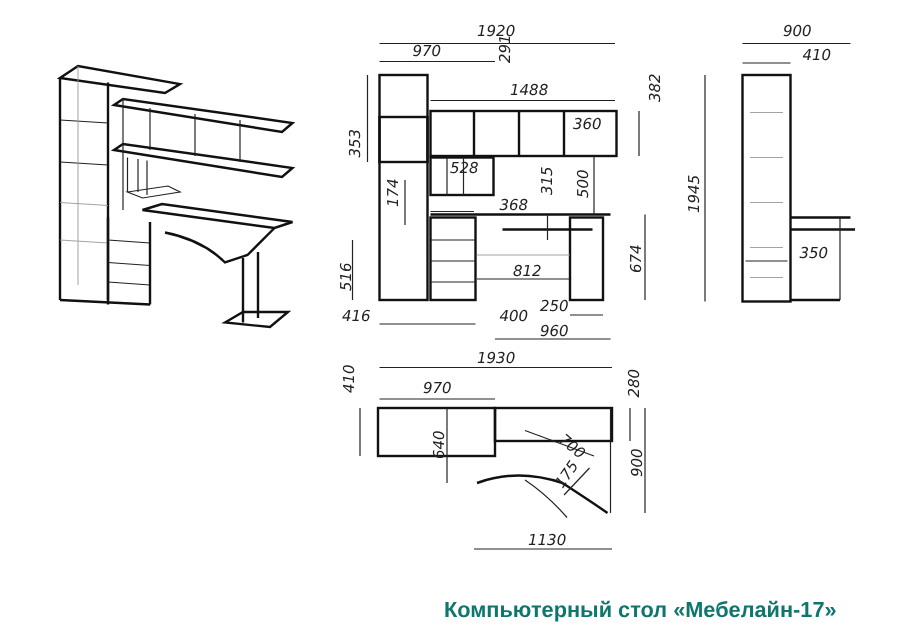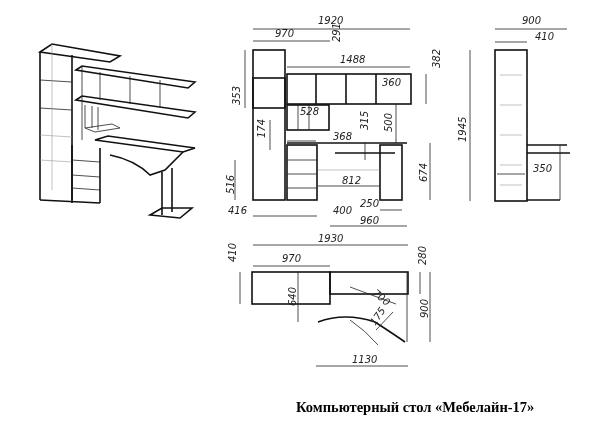--- a/index.html
+++ b/index.html
@@ -2,21 +2,21 @@
 <html><head>
 <meta charset="utf-8">
 <style>
   html,body{margin:0;padding:0;background:#fff;}
   body{width:608px;height:429px;position:relative;overflow:hidden;font-family:"DejaVu Sans",sans-serif;}
   svg{position:absolute;left:0;top:0;}
   .dim{font-family:"DejaVu Sans",sans-serif;font-size:10px;font-style:italic;fill:#222;}
   .ln{stroke:#222;stroke-width:0.8;fill:none;}
   .thick{stroke:#111;stroke-width:1.6;fill:none;}
   .thin{stroke:#999;stroke-width:0.6;fill:none;}
-  .title{position:absolute;left:296px;top:399px;font-family:Liberation Serif, serif;font-weight:bold;font-size:14.5px;color:#000000;white-space:nowrap;}
+  .title{position:absolute;left:296px;top:399px;font-family:Liberation Sans, sans-serif;font-weight:bold;font-size:14.5px;color:#0f766e;white-space:nowrap;}
 </style>
 </head>
 <body>
 
 <svg width="608" height="429" viewBox="0 0 608 429">
 
   <g>
 
     <polygon class="thick" points="40,52 52,44 120,56 110,62"></polygon>
     <line class="thick" x1="40" y1="52" x2="40" y2="200"></line>

